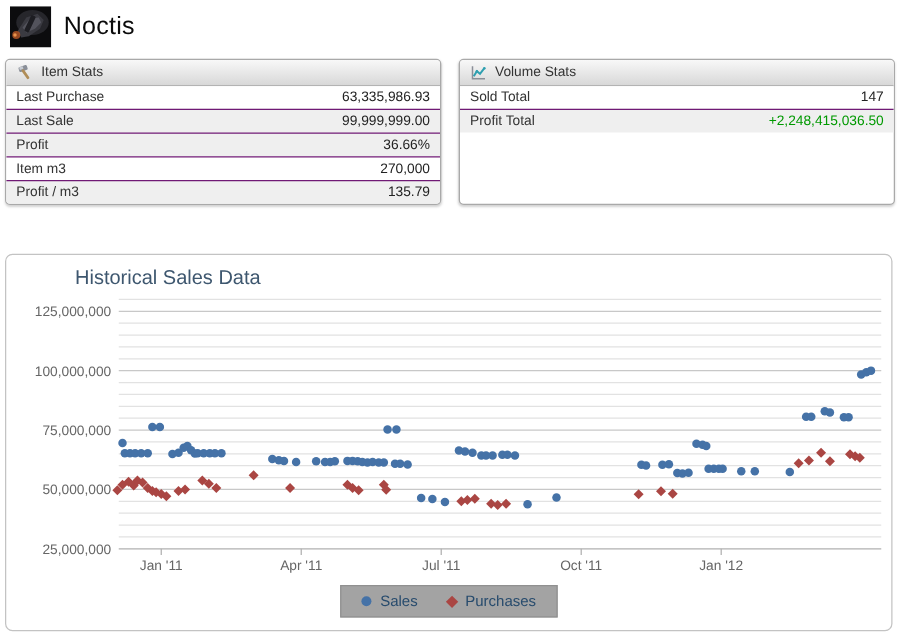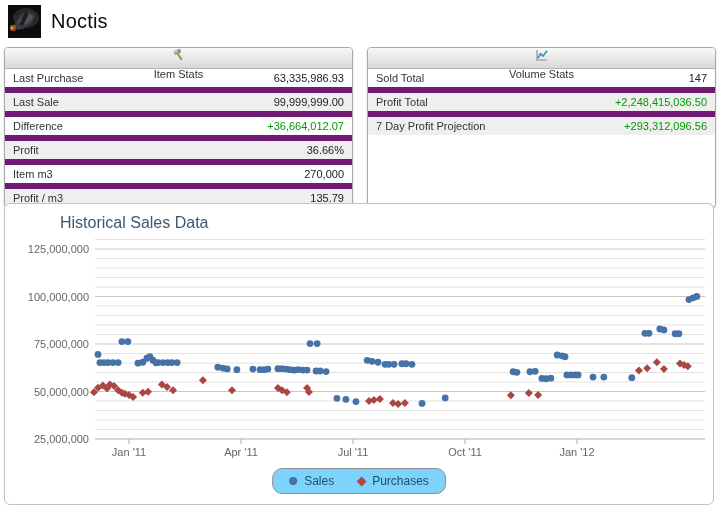--- a/index.html
+++ b/index.html
@@ -8,38 +8,38 @@
   
   .app-header{position:absolute;top:5px;left:8px;display:flex;align-items:center;gap:10px;}
   .item-icon{width:33px;height:33px;display:block;}
   .page-title{font-size:20px;font-weight:normal;color:#0a0a0a;letter-spacing:.2px;}
 
   
   .stats-row{position:absolute;top:47px;left:4px;display:flex;gap:14px;}
   .stat-table{width:347px;border:1px solid #a9a9a9;border-radius:4px;overflow:hidden;
               box-shadow:0 1px 2px rgba(0,0,0,.18);font-size:11px;background:#fff;}
   .stat-header{height:20px;background:linear-gradient(#f8f8f8,#d8d8d8);border-bottom:1px solid #b3b3b3;
-               display:flex;align-items:center;gap:6px;padding:0 8px;color:#333;flex-direction:column;}
+               display:flex;align-items:center;gap:6px;padding:0 8px;color:#333;}
   .stat-header .hicon{width:14px;height:14px;flex:0 0 auto;}
   .stat-row{display:flex;justify-content:space-between;align-items:center;height:18px;
-            padding:0 8px;border-top:6px solid #701a75;background:#fff;color:#222;}
+            padding:0 8px;border-top:1px solid #701a75;background:#fff;color:#222;}
   .stat-row:first-child{border-top:none;}
   .stat-row.alt{background:#efefef;}
   .stat-row .rlabel{color:#333;}
   .stat-row .rvalue{color:#222;}
   .stat-row .rvalue.green{color:#009900;}
 
   
   .chart-panel{position:absolute;left:4px;top:203px;width:708px;height:300px;border:1px solid #c3c3c3;
                border-radius:6px;background:#fff;}
   .chart-title{position:absolute;top:10px;left:55px;right:0;text-align:left;
                font-size:16px;color:#3E576F;}
   .chart-svg{position:absolute;left:0;top:0;}
   .legend{position:absolute;bottom:10px;left:50%;transform:translateX(-50%);
-          border:1px solid #909090;border-radius:10px;background:#7dd3fc;
+          border:1px solid #909090;border-radius:0;background:#a3a3a3;
           display:flex;align-items:center;gap:24px;padding:5px 16px;
           font-size:12px;color:#274b6d;}
   .legend-item{display:flex;align-items:center;gap:7px;cursor:pointer;}
   .lmark-circle{width:8px;height:8px;border-radius:50%;display:inline-block;}
   .lmark-diamond{width:7px;height:7px;transform:rotate(45deg);display:inline-block;}
 </style>
 </head>
 <body>
 
 <div class="app-header">
@@ -68,24 +68,20 @@
     </div>
     <div>
         <div class="stat-row">
           <span class="rlabel">Last Purchase</span>
           <span class="rvalue">63,335,986.93</span>
         </div>
         <div class="stat-row alt">
           <span class="rlabel">Last Sale</span>
           <span class="rvalue">99,999,999.00</span>
         </div>
-        <div class="stat-row">
-          <span class="rlabel">Difference</span>
-          <span class="rvalue green">+36,664,012.07</span>
-        </div>
         <div class="stat-row alt">
           <span class="rlabel">Profit</span>
           <span class="rvalue">36.66%</span>
         </div>
         <div class="stat-row">
           <span class="rlabel">Item m3</span>
           <span class="rvalue">270,000</span>
         </div>
         <div class="stat-row alt">
           <span class="rlabel">Profit / m3</span>
@@ -105,24 +101,20 @@
       <span>Volume Stats</span>
     </div>
     <div>
         <div class="stat-row">
           <span class="rlabel">Sold Total</span>
           <span class="rvalue">147</span>
         </div>
         <div class="stat-row alt">
           <span class="rlabel">Profit Total</span>
           <span class="rvalue green">+2,248,415,036.50</span>
-        </div>
-        <div class="stat-row alt">
-          <span class="rlabel">7 Day Profit Projection</span>
-          <span class="rvalue green">+293,312,096.56</span>
         </div>
       </div>
   </div>
 
 </div>
 
 <div class="chart-panel">
   <div class="chart-title">Historical Sales Data</div>
   <svg id="chart-svg" class="chart-svg" width="706" height="262" viewBox="0 0 706 262">
       <line x1="90" x2="700" y1="225.5" y2="225.5" stroke="#e2e2e2" stroke-width="1"></line>

